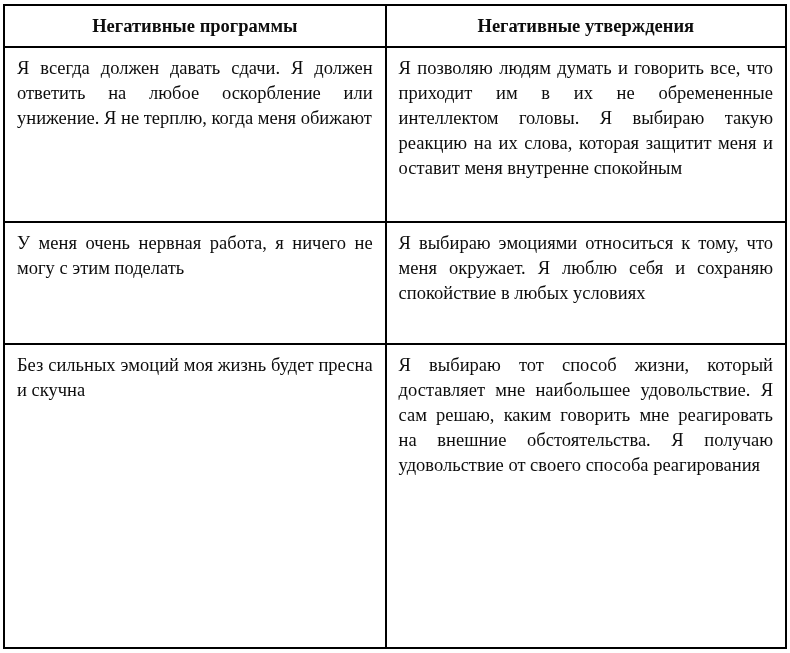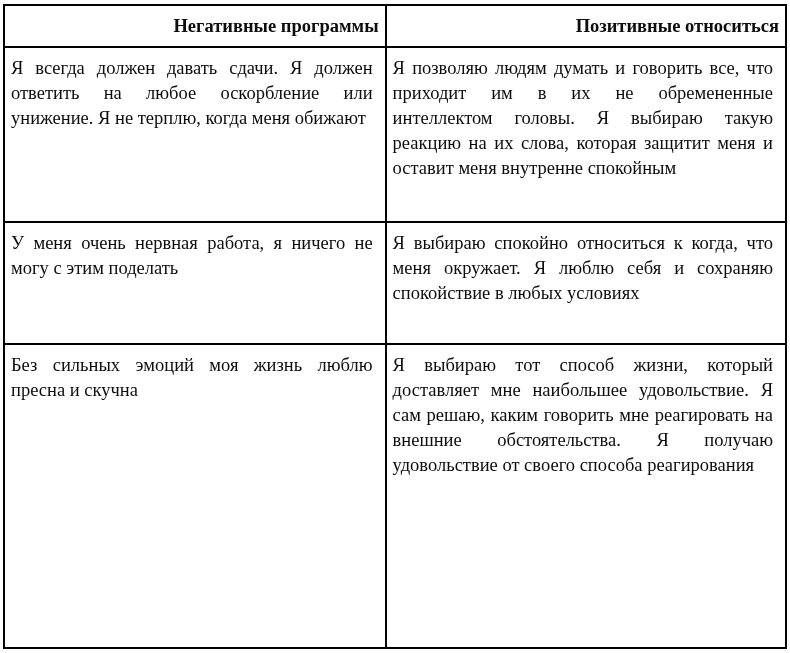--- a/index.html
+++ b/index.html
@@ -25,60 +25,60 @@
     background: #ffffff;
   }
   table.affirmations th,
   table.affirmations td {
     border: 2px solid #000000;
   }
   table.affirmations col.neg-col { width: 48.8%; }
   table.affirmations col.pos-col { width: 51.2%; }
   table.affirmations th {
     font-weight: bold;
-    text-align: right;
+    text-align: center;
     vertical-align: middle;
     padding: 8px 6px;
     height: 24px;
   }
   table.affirmations td {
     vertical-align: top;
     text-align: justify;
-    padding: 8px 12px 8px 6px;
+    padding: 8px 12px 8px 12px;
     line-height: 25px;
     hyphens: auto;
   }
   tr.row-1 td { height: 157px; }
   tr.row-2 td { height: 104px; margin-left: 39px; }
   tr.row-3 td { height: 98px;  }
   tr.row-4 td { height: auto;  }
 </style>
 </head>
 <body>
 
 <div class="page">
   <table class="affirmations">
     <colgroup>
       <col class="neg-col">
       <col class="pos-col">
     </colgroup>
     <thead>
       <tr>
         <th>Негативные программы</th>
-        <th>Позитивные относиться</th>
+        <th>Негативные утверждения</th>
       </tr>
     </thead>
     <tbody>
       <tr class="row-1">
         <td>Я всегда должен давать сдачи. Я должен ответить на любое оскорбление или унижение. Я не терплю, когда меня обижают</td>
         <td>Я позволяю людям думать и говорить все, что приходит им в их не обремененные интеллектом головы. Я выбираю такую реакцию на их слова, которая защитит меня и оставит меня внутренне спокойным</td>
       </tr>
       <tr class="row-2">
         <td>У меня очень нервная работа, я ничего не могу с этим поделать</td>
-        <td>Я выбираю спокойно относиться к когда, что меня окружает. Я люблю себя и сохраняю спокойствие в любых условиях</td>
+        <td>Я выбираю эмоциями относиться к тому, что меня окружает. Я люблю себя и сохраняю спокойствие в любых условиях</td>
       </tr>
       <tr class="row-4">
-        <td>Без сильных эмоций моя жизнь люблю пресна и скучна</td>
+        <td>Без сильных эмоций моя жизнь будет пресна и скучна</td>
         <td>Я выбираю тот способ жизни, который доставляет мне наибольшее удовольствие. Я сам решаю, каким говорить мне реагировать на внешние обстоятельства. Я получаю удовольствие от своего способа реагирования</td>
       </tr>
     </tbody>
   </table>
 </div>
 
 </body></html>

